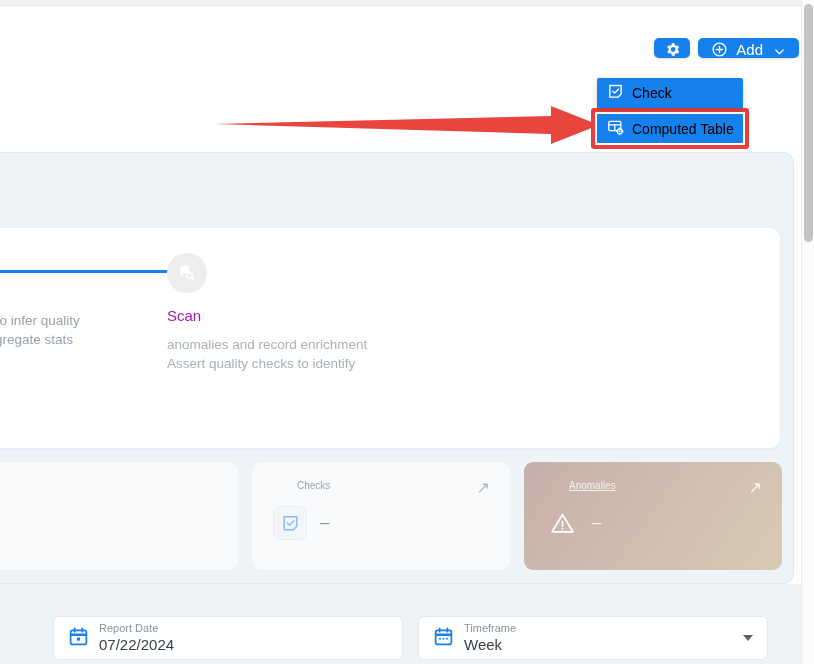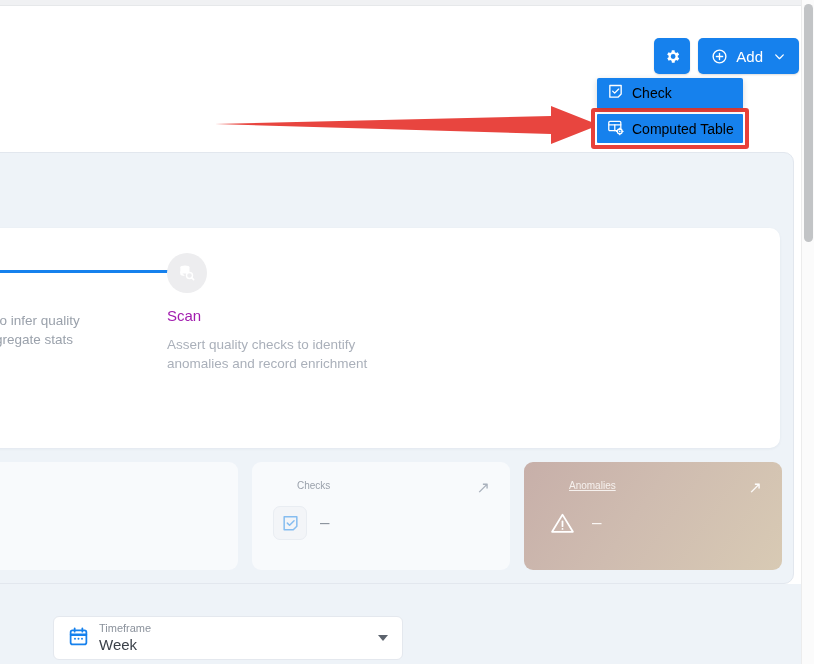--- a/index.html
+++ b/index.html
@@ -55,23 +55,23 @@
     align-items: flex-start;
     gap: 8px;
     z-index: 40;
   }
 
   .btn {
     background: #1681ed;
     color: #ffffff;
     border: none;
     border-radius: 5px;
-    height: 36px;
-    display: flex;
-    align-items: center;
+    height: 20px;
+    display: flex;
+    align-items: flex-end;
     gap: 8px;
     padding: 0 13px;
     font-size: 15px;
     font-family: "Liberation Sans", sans-serif;
     cursor: pointer;
     box-shadow: 0 1px 2px rgba(0,0,0,0.14);
     white-space: nowrap;
   }
   .btn-icon-only { padding: 0 10px; width: 36px; justify-content: center; }
 
@@ -337,22 +337,22 @@
         <ellipse cx="9.5" cy="5" rx="5.5" ry="2.1" fill="#ffffff" stroke="none"></ellipse>
         <path d="M4 5v4c0 1.1 2.5 2.1 5.5 2.1S15 10.1 15 9V5" fill="#ffffff" stroke="none"></path>
         <path d="M4 9.6v3.9c0 1.1 2.5 2.1 5.5 2.1" fill="#ffffff" stroke="none"></path>
         <rect x="4" y="9.2" width="11" height="3.4" fill="#ffffff" stroke="none"></rect>
         <circle cx="15" cy="15" r="3.6" fill="#ededef" stroke="#ffffff" stroke-width="1.7"></circle>
         <line x1="17.6" y1="17.6" x2="20" y2="20" stroke="#ffffff" stroke-width="1.9"></line>
       </svg>
     </div>
     <div class="opt-title">Scan</div>
     <div class="opt-desc">
+      <div>anomalies and record enrichment</div>
       <div>Assert quality checks to identify</div>
-      <div>anomalies and record enrichment</div>
     </div>
   </div>
 </div>
 
 <div class="stats">
 
   <div class="stat-card stat-plain"></div>
 
   <div class="stat-card stat-plain">
     <div class="stat-title">Checks</div>
@@ -379,20 +379,35 @@
           <circle cx="12" cy="17.2" r="0.9" fill="#ffffff" stroke="none"></circle>
         </svg>
       </div>
       <div class="stat-val stat-val-light">–</div>
     </div>
   </div>
 </div>
 
 <div class="form-row">
 
+  <div class="field field-date">
+    <div>
+      <svg width="21" height="21" viewBox="0 0 24 24" fill="none" stroke="#1681ed" stroke-width="2" stroke-linecap="round">
+        <rect x="3" y="5" width="18" height="16" rx="2.2"></rect>
+        <line x1="3.6" y1="10" x2="20.4" y2="10" stroke-width="3"></line>
+        <line x1="7.6" y1="2.8" x2="7.6" y2="6.5"></line>
+        <line x1="16.4" y1="2.8" x2="16.4" y2="6.5"></line>
+        <rect x="10.2" y="13.2" width="3.6" height="3.6" fill="#1681ed" stroke="none"></rect>
+      </svg>
+    </div>
+    <div class="field-text">
+      <div class="field-label">Report Date</div>
+      <div class="field-value">07/22/2024</div>
+    </div>
+  </div>
 
   <div class="field field-tf">
     <div>
       <svg width="21" height="21" viewBox="0 0 24 24" fill="none" stroke="#1681ed" stroke-width="2" stroke-linecap="round">
         <rect x="3" y="5" width="18" height="16" rx="2.2"></rect>
         <line x1="3.6" y1="10" x2="20.4" y2="10" stroke-width="3"></line>
         <line x1="7.6" y1="2.8" x2="7.6" y2="6.5"></line>
         <line x1="16.4" y1="2.8" x2="16.4" y2="6.5"></line>
         <circle cx="8" cy="14.6" r="1.1" fill="#1681ed" stroke="none"></circle>
         <circle cx="12" cy="14.6" r="1.1" fill="#1681ed" stroke="none"></circle>

